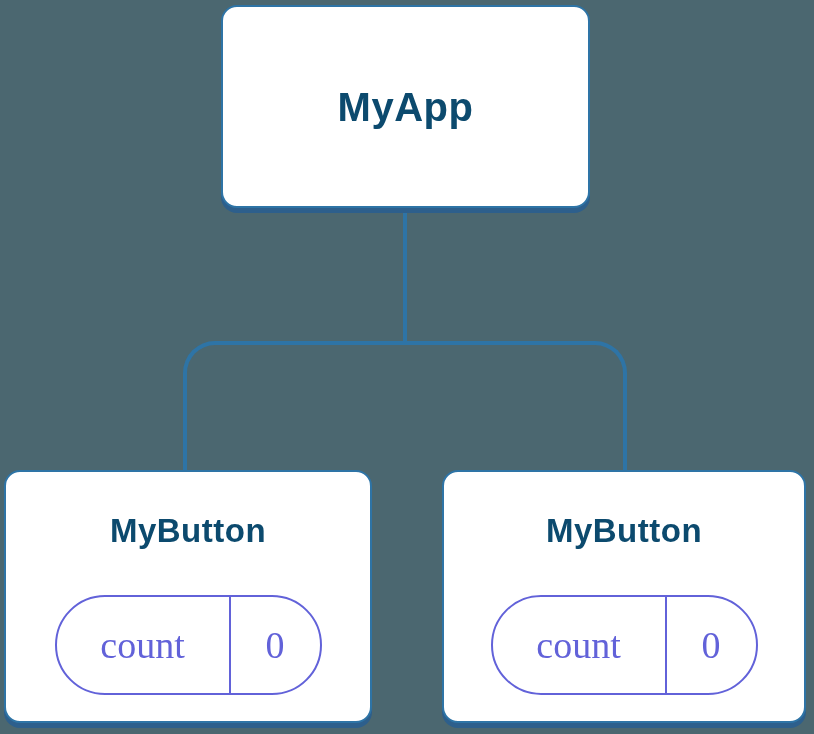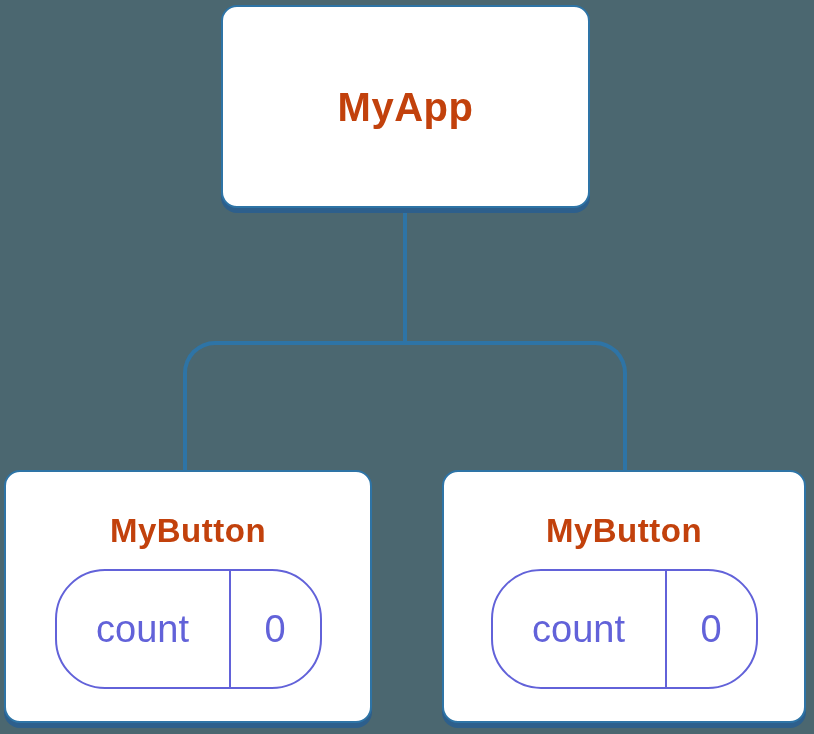--- a/index.html
+++ b/index.html
@@ -64,43 +64,44 @@
     padding-top: 38px;
   }
   .card-child-right {
     left: 442px;
     top: 470px;
     width: 364px;
     height: 253px;
     padding-top: 38px;
   }
   .card-title {
-    color: #c2410c;
+    color: #0c4a6e;
     font-weight: 600;
     font-size: 33px;
     line-height: 1.3;
     letter-spacing: 0.5px;
     white-space: nowrap;
   }
   .card-root .card-title {
     font-size: 40px;
   }
 
   
   .pill {
-    margin-top: 16px;
+    margin-top: 42px;
     width: 267px;
-    height: 120px;
+    height: 100px;
     border: 2.5px solid #6262D9;
     border-radius: 50px;
     box-sizing: border-box;
     display: flex;
     align-items: stretch;
     overflow: hidden;
     background: #FFFFFF;
+    font-family: Liberation Serif, serif;
   }
   .pill-name {
     flex: 0 0 172px;
     display: flex;
     align-items: center;
     justify-content: center;
     color: #6262D9;
     font-size: 38px;
     line-height: 1;
   }

